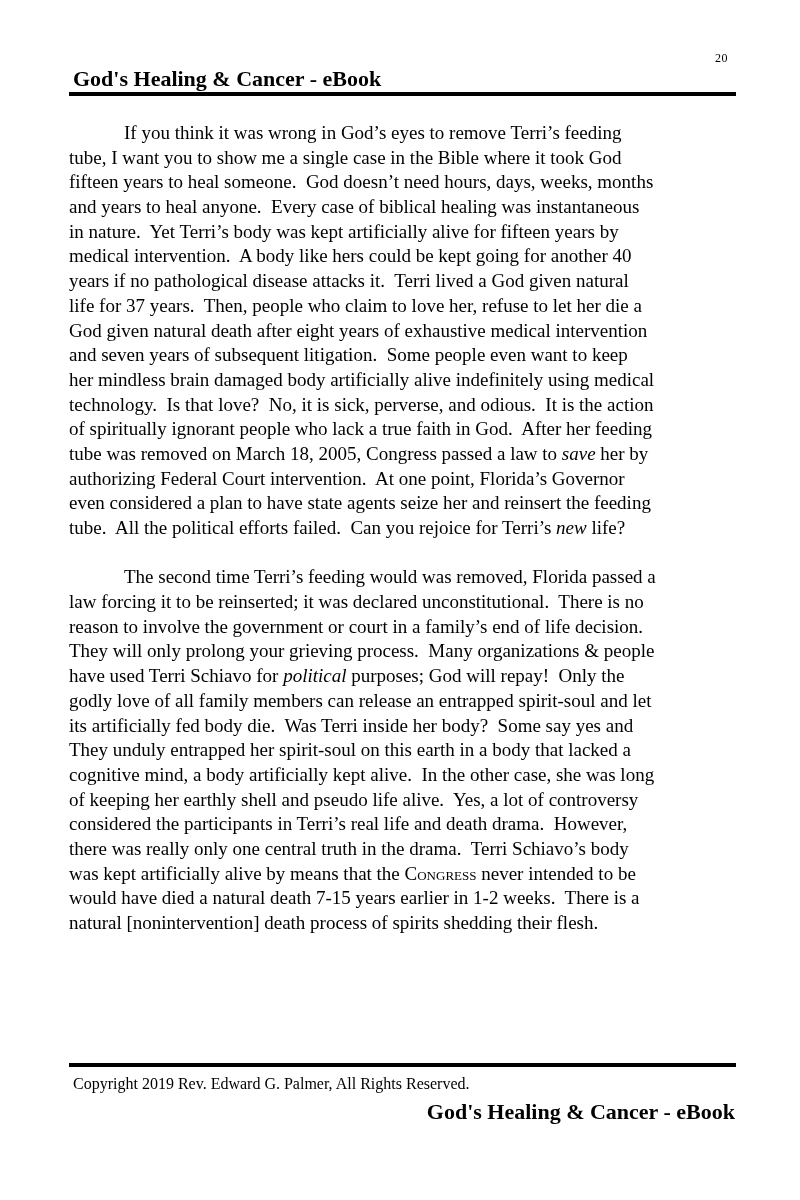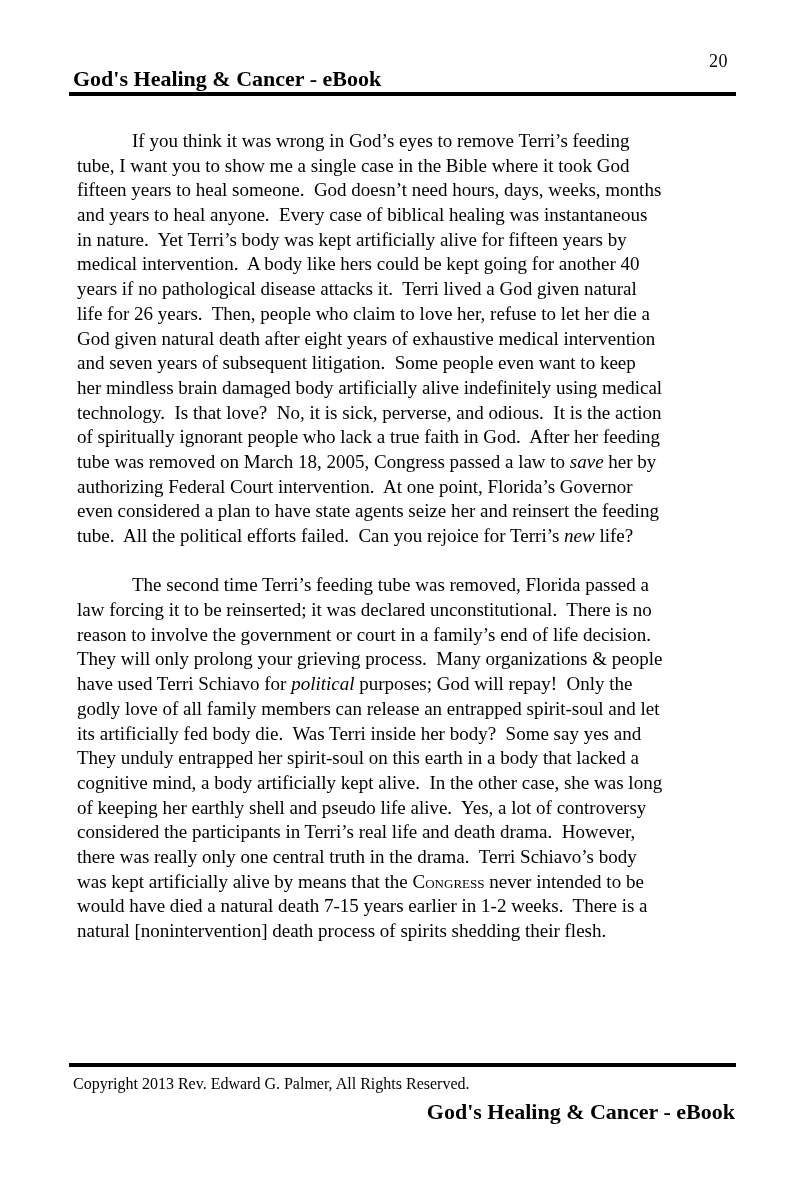--- a/index.html
+++ b/index.html
@@ -9,21 +9,21 @@
     height: 1200px;
     background: #ffffff;
     overflow: hidden;
     font-family: "Liberation Serif", serif;
     color: #000000;
   }
   .page-number {
     position: absolute;
     top: 51px;
     right: 72px;
-    font-size: 18px;
+    font-size: 12px;
     letter-spacing: 0.5px;
   }
   .header-title {
     position: absolute;
     left: 73px;
     top: 66px;
     font-size: 22px;
     font-weight: bold;
   }
   .header-rule {
@@ -35,21 +35,21 @@
     background: #000000;
   }
   .body-text {
     position: absolute;
     left: 69px;
     top: 121px;
     width: 672px;
     font-size: 19px;
     line-height: 24.7px;
   }
-  .paragraph { margin: 8px; }
+  .paragraph { margin: 0; }
   .paragraph + .paragraph { margin-top: 24.7px; }
   .line { white-space: pre; height: 24.7px; }
   .line.indent { padding-left: 55px; }
   .italic { font-style: italic; }
   .smallcaps { font-variant: small-caps; }
   .footer-rule {
     position: absolute;
     left: 69px;
     top: 1063px;
     width: 667px;
@@ -79,45 +79,45 @@
   <div class="header-rule"></div>
   <div class="body-text">
       <div class="paragraph">
         <div class="line indent"><span>If you think it was wrong in God’s eyes to remove Terri’s feeding</span></div>
         <div class="line"><span>tube, I want you to show me a single case in the Bible where it took God</span></div>
         <div class="line"><span>fifteen years to heal someone.  God doesn’t need hours, days, weeks, months</span></div>
         <div class="line"><span>and years to heal anyone.  Every case of biblical healing was instantaneous</span></div>
         <div class="line"><span>in nature.  Yet Terri’s body was kept artificially alive for fifteen years by</span></div>
         <div class="line"><span>medical intervention.  A body like hers could be kept going for another 40</span></div>
         <div class="line"><span>years if no pathological disease attacks it.  Terri lived a God given natural</span></div>
-        <div class="line"><span>life for 26 years.  Then, people who claim to love her, refuse to let her die a</span></div>
+        <div class="line"><span>life for 37 years.  Then, people who claim to love her, refuse to let her die a</span></div>
         <div class="line"><span>God given natural death after eight years of exhaustive medical intervention</span></div>
         <div class="line"><span>and seven years of subsequent litigation.  Some people even want to keep</span></div>
         <div class="line"><span>her mindless brain damaged body artificially alive indefinitely using medical</span></div>
         <div class="line"><span>technology.  Is that love?  No, it is sick, perverse, and odious.  It is the action</span></div>
         <div class="line"><span>of spiritually ignorant people who lack a true faith in God.  After her feeding</span></div>
         <div class="line"><span>tube was removed on March 18, 2005, Congress passed a law to </span><span class="italic">save</span><span> her by</span></div>
         <div class="line"><span>authorizing Federal Court intervention.  At one point, Florida’s Governor</span></div>
         <div class="line"><span>even considered a plan to have state agents seize her and reinsert the feeding</span></div>
         <div class="line"><span>tube.  All the political efforts failed.  Can you rejoice for Terri’s </span><span class="italic">new</span><span> life?</span></div>
       </div>
       <div class="paragraph">
-        <div class="line indent"><span>The second time Terri’s feeding tube was removed, Florida passed a</span></div>
+        <div class="line indent"><span>The second time Terri’s feeding would was removed, Florida passed a</span></div>
         <div class="line"><span>law forcing it to be reinserted; it was declared unconstitutional.  There is no</span></div>
         <div class="line"><span>reason to involve the government or court in a family’s end of life decision.</span></div>
         <div class="line"><span>They will only prolong your grieving process.  Many organizations &amp; people</span></div>
         <div class="line"><span>have used Terri Schiavo for </span><span class="italic">political</span><span> purposes; God will repay!  Only the</span></div>
         <div class="line"><span>godly love of all family members can release an entrapped spirit-soul and let</span></div>
         <div class="line"><span>its artificially fed body die.  Was Terri inside her body?  Some say yes and</span></div>
         <div class="line"><span>They unduly entrapped her spirit-soul on this earth in a body that lacked a</span></div>
         <div class="line"><span>cognitive mind, a body artificially kept alive.  In the other case, she was long</span></div>
         <div class="line"><span>of keeping her earthly shell and pseudo life alive.  Yes, a lot of controversy</span></div>
         <div class="line"><span>considered the participants in Terri’s real life and death drama.  However,</span></div>
         <div class="line"><span>there was really only one central truth in the drama.  Terri Schiavo’s body</span></div>
         <div class="line"><span>was kept artificially alive by means that the </span><span class="smallcaps">Congress</span><span> never intended to be</span></div>
         <div class="line"><span>would have died a natural death 7-15 years earlier in 1-2 weeks.  There is a</span></div>
         <div class="line"><span>natural [nonintervention] death process of spirits shedding their flesh.</span></div>
       </div>
     </div>
   <div class="footer-rule"></div>
-  <div class="copyright">Copyright 2013 Rev. Edward G. Palmer, All Rights Reserved.</div>
+  <div class="copyright">Copyright 2019 Rev. Edward G. Palmer, All Rights Reserved.</div>
   <div class="footer-title">God's Healing &amp; Cancer - eBook</div>
 </div>
 
 </body></html>

